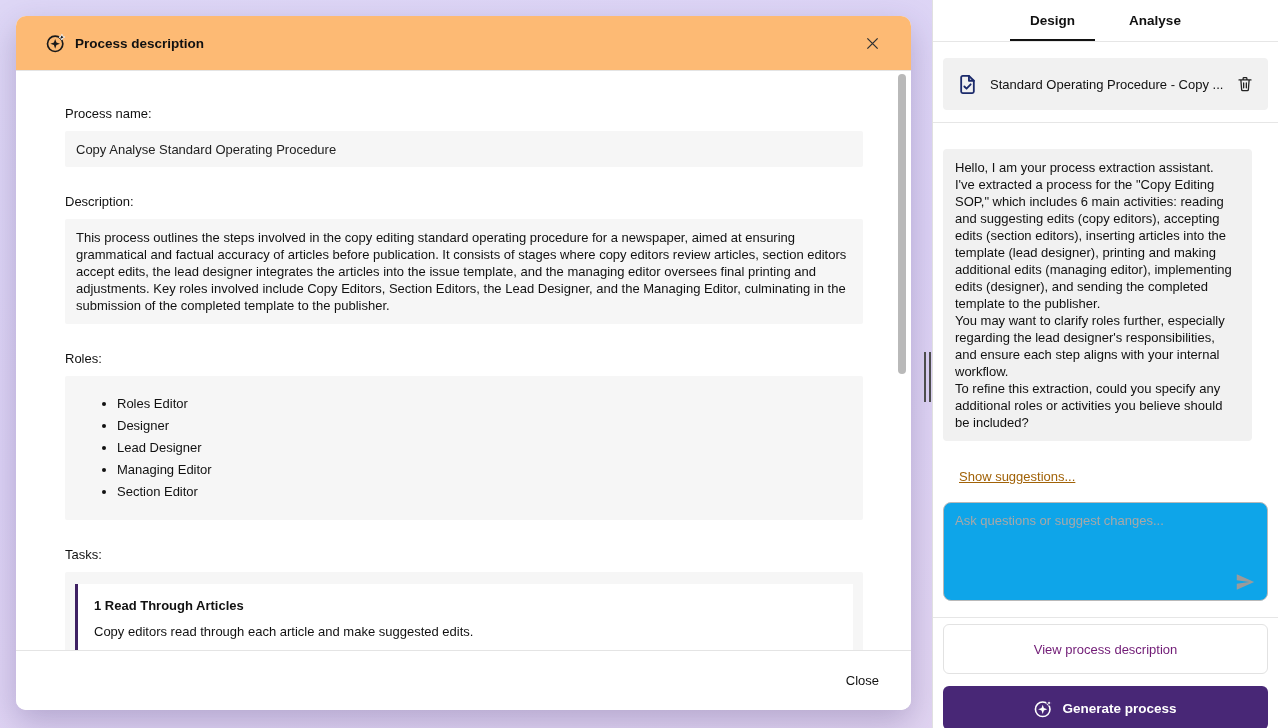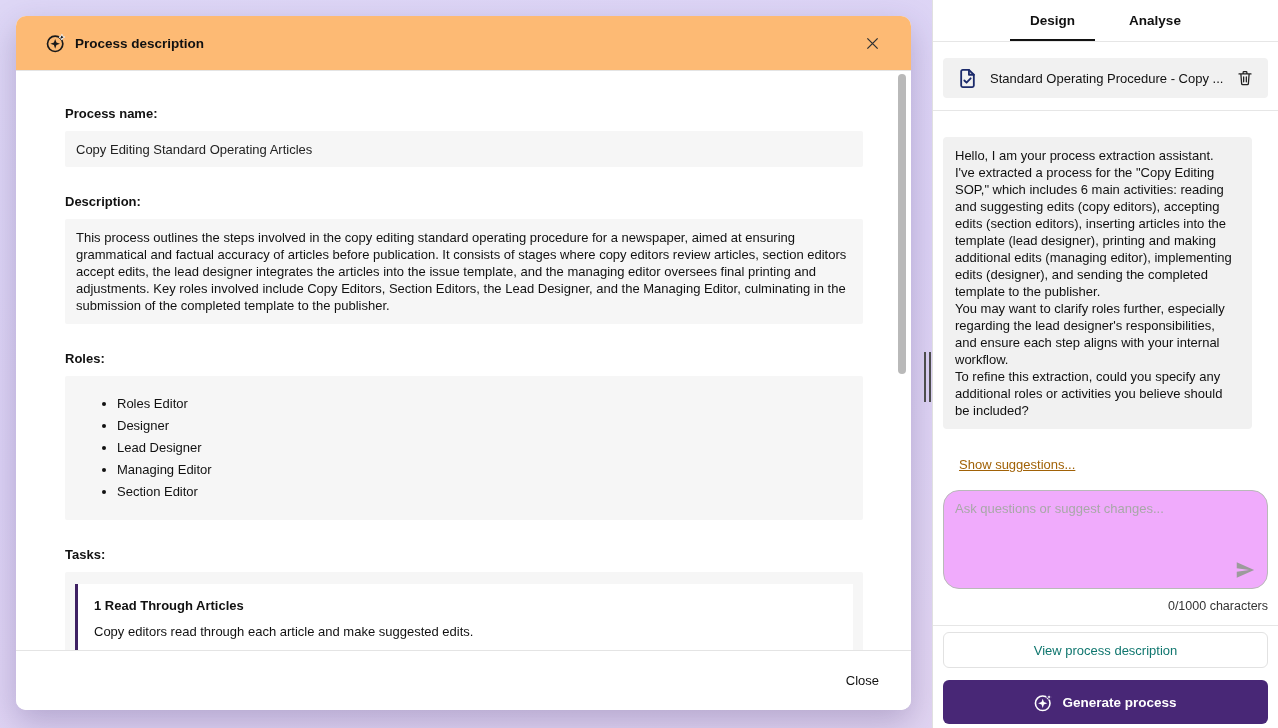--- a/index.html
+++ b/index.html
@@ -31,21 +31,21 @@
   .modal-title{font-size:13.5px;font-weight:bold;color:#111;}
   .icon-sparkle{width:20px;height:20px;display:inline-block;color:#1a1a1a;}
   .modal-close{
     margin-left:auto;background:none;border:none;cursor:pointer;
     width:26px;height:26px;display:flex;align-items:center;justify-content:center;color:#333;
   }
   .modal-body{
     position:absolute;top:56px;bottom:48px;left:0;right:0;
     overflow:hidden;padding:34px 48px 0 49px;
   }
-  .field-label{font-size:13px;font-weight:bold;color:#111;margin:27px 0 10px;}
+  .field-label{font-size:13px;font-weight:normal;color:#111;margin:27px 0 10px;}
   .field-label.first{margin-top:0;}
   .name-box{
     background:var(--muted-box);border-radius:2px;height:36px;
     display:flex;align-items:center;padding:0 11px;font-size:13px;color:#222;
   }
   .desc-box{
     background:var(--muted-box);border-radius:2px;
     padding:10px 11px;font-size:13px;line-height:17px;color:#111;
   }
   .roles-box{background:var(--muted-box);border-radius:2px;padding:17px 10px;}
@@ -88,55 +88,55 @@
   }
   .tab{
     position:relative;padding:0 20px;line-height:42px;font-size:13.5px;
     font-weight:bold;color:#111;cursor:pointer;background:none;border:none;
     font-family:"Liberation Sans",sans-serif;
   }
   .tab.active::after{
     content:"";position:absolute;left:0;right:0;bottom:0;height:2px;background:#121212;
   }
   .artifact-card{
-    margin:16px 10px 0;height:40px;background:#f1f1f1;border-radius:4px;
+    margin:16px 10px 0;height:52px;background:#f1f1f1;border-radius:4px;
     display:flex;align-items:center;gap:11px;padding:0 13px;
   }
   .artifact-icon{width:23px;height:23px;color:var(--artifact-icon-color);flex:none;}
   .artifact-name{flex:1;font-size:13px;color:#111;white-space:nowrap;overflow:hidden;}
   .artifact-delete{
     background:none;border:none;cursor:pointer;width:20px;height:20px;
     color:#222;flex:none;display:flex;align-items:center;justify-content:center;
   }
   .panel-divider{border:none;border-top:1px solid #e6e6e6;margin:12px 0 0;}
   .assistant-bubble{
     margin:26px 26px 0 10px;background:#f1f1f1;border-radius:4px;
     padding:10px 12px;font-size:13px;line-height:17px;color:#111;white-space:pre-line;
   }
   .show-suggestions{
     display:inline-block;margin:28px 0 0 26px;font-size:13px;color:#a16207;
     text-decoration:underline;cursor:pointer;background:none;border:none;
     font-family:"Liberation Sans",sans-serif;
   }
   .input-wrap{position:relative;margin:17px 10px 0;}
   .chat-input{
-    width:100%;height:99px;border:1px solid #b9b9b9;border-radius:16px;
+    width:100%;height:99px;border:1px solid #b9b9b9;border-radius:8px;
     padding:10px 36px 10px 11px;font-family:"Liberation Sans",sans-serif;
-    font-size:13px;color:#111;resize:none;outline:none;background:#f0abfc;
+    font-size:13px;color:#111;resize:none;outline:none;background:#0ea5e9;
   }
   .chat-input::placeholder{color:#a8a8a8;}
   .send-button{
     position:absolute;right:12px;bottom:12px;width:22px;height:22px;
     background:none;border:none;cursor:pointer;color:#9b9b9b;padding:0;
   }
   .char-counter{margin:6px 10px 0;text-align:right;font-size:12.5px;color:#333;}
   .view-process-button{
-    display:block;margin:6px 10px 0;width:calc(100% - 20px);height:36px;
+    display:block;margin:6px 10px 0;width:calc(100% - 20px);height:50px;
     background:#fff;border:1px solid #e2e2e2;border-radius:6px;
-    font-family:"Liberation Sans",sans-serif;font-size:13px;color:#0f766e;cursor:default;
+    font-family:"Liberation Sans",sans-serif;font-size:13px;color:#701a75;cursor:default;
   }
   .generate-button{
     display:flex;align-items:center;justify-content:center;gap:9px;
     margin:12px 10px 0;width:calc(100% - 20px);height:44px;
     background:var(--accent-purple);border:none;border-radius:6px;cursor:pointer;
     font-family:"Liberation Sans",sans-serif;font-size:13.5px;font-weight:600;color:#fff;
   }
   .generate-button .icon-sparkle{color:#fff;width:19px;height:19px;}
   svg{display:block;}
 </style>
@@ -155,21 +155,21 @@
     <span class="modal-title">Process description</span>
     <button class="modal-close" aria-label="Close dialog">
       <svg viewBox="0 0 16 16" width="15" height="15">
           <path d="M2.5 2.5 L13.5 13.5 M13.5 2.5 L2.5 13.5" stroke="currentColor" stroke-width="1.4" fill="none"></path>
         </svg>
     </button>
   </div>
 
   <div class="modal-body">
     <div class="field-label first">Process name:</div>
-    <div class="name-box">Copy Editing Standard Operating Articles</div>
+    <div class="name-box">Copy Analyse Standard Operating Procedure</div>
 
     <div class="field-label">Description:</div>
     <div class="desc-box">This process outlines the steps involved in the copy editing standard operating procedure for a newspaper, aimed at ensuring grammatical and factual accuracy of articles before publication. It consists of stages where copy editors review articles, section editors accept edits, the lead designer integrates the articles into the issue template, and the managing editor oversees final printing and adjustments. Key roles involved include Copy Editors, Section Editors, the Lead Designer, and the Managing Editor, culminating in the submission of the completed template to the publisher.</div>
 
     <div class="field-label">Roles:</div>
     <div class="roles-box">
       <ul>
         <li>Roles Editor</li>
         <li>Designer</li>
         <li>Lead Designer</li>
@@ -232,21 +232,20 @@
 
   <div class="input-wrap">
     <textarea class="chat-input" placeholder="Ask questions or suggest changes..." style=""></textarea>
     <button class="send-button" aria-label="Send message">
       <svg viewBox="0 0 24 24" width="22" height="22" fill="currentColor">
         <path d="M3 20.5 L22 12 L3 3.5 V10 L16.5 12 L3 14 Z"></path>
       </svg>
     </button>
   </div>
 
-  <div class="char-counter">0/1000 characters</div>
 
   <hr class="panel-divider">
 
   <button class="view-process-button">View process description</button>
 
   <button class="generate-button">
     <span class="icon-sparkle">
       <svg viewBox="0 0 24 24" width="19" height="19">
         <circle cx="11" cy="13" r="9.2" fill="none" stroke="currentColor" stroke-width="2"></circle>
         <path d="M11 7.2 L12.5 11.5 L16.8 13 L12.5 14.5 L11 18.8 L9.5 14.5 L5.2 13 L9.5 11.5 Z" fill="currentColor"></path>

